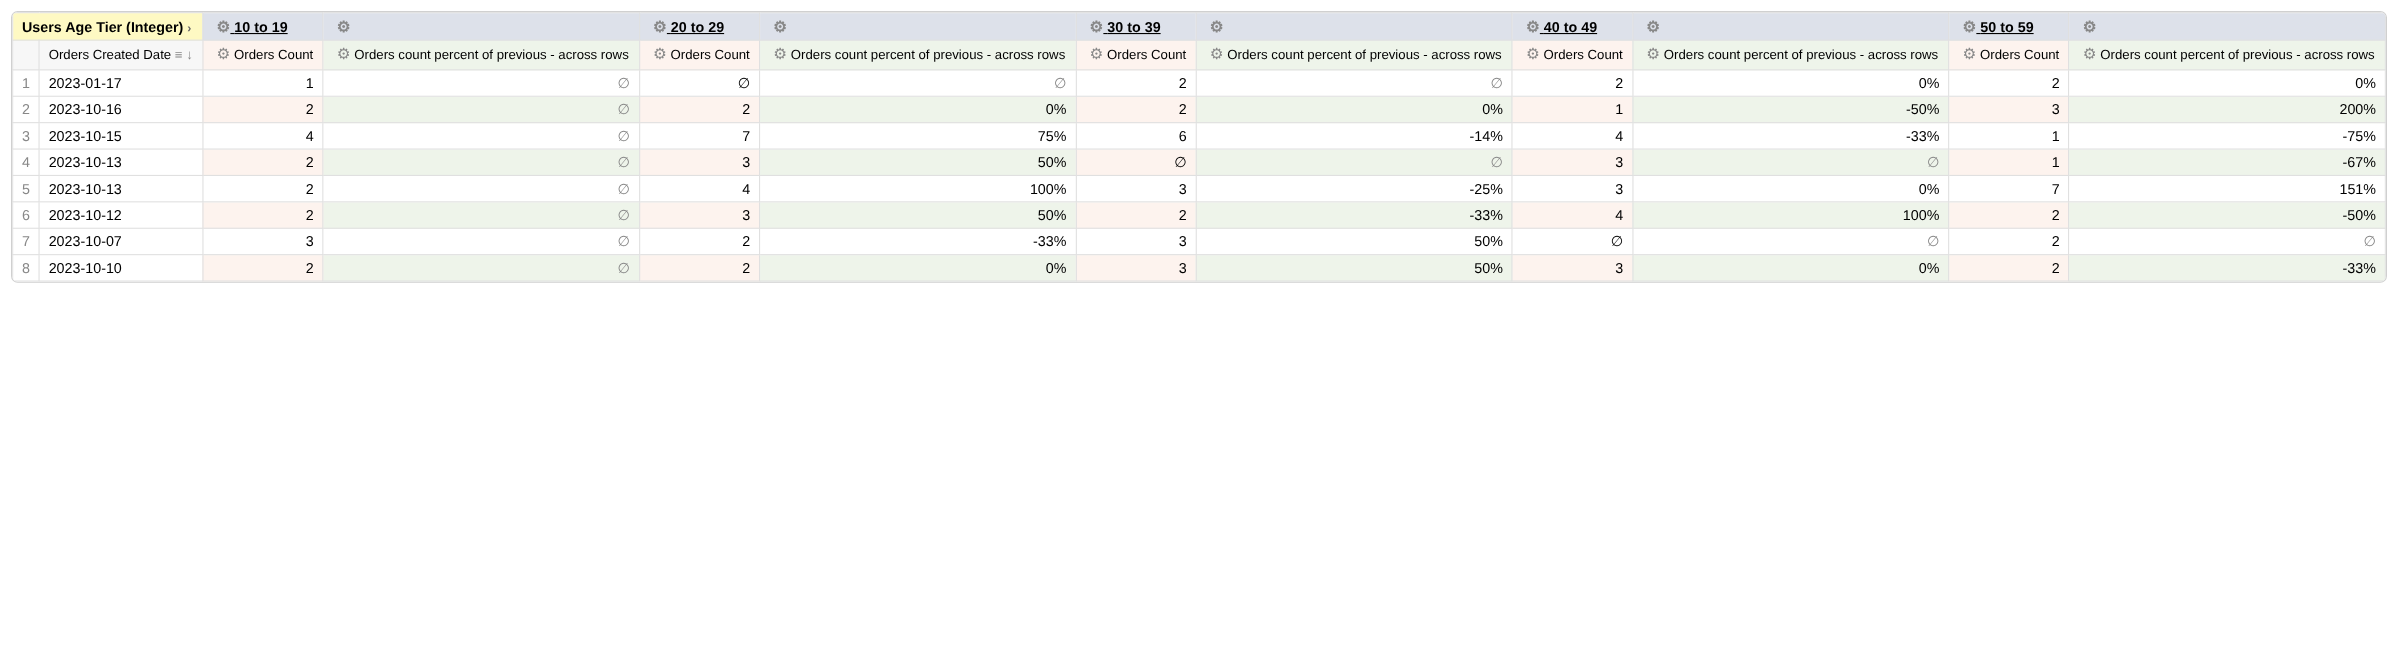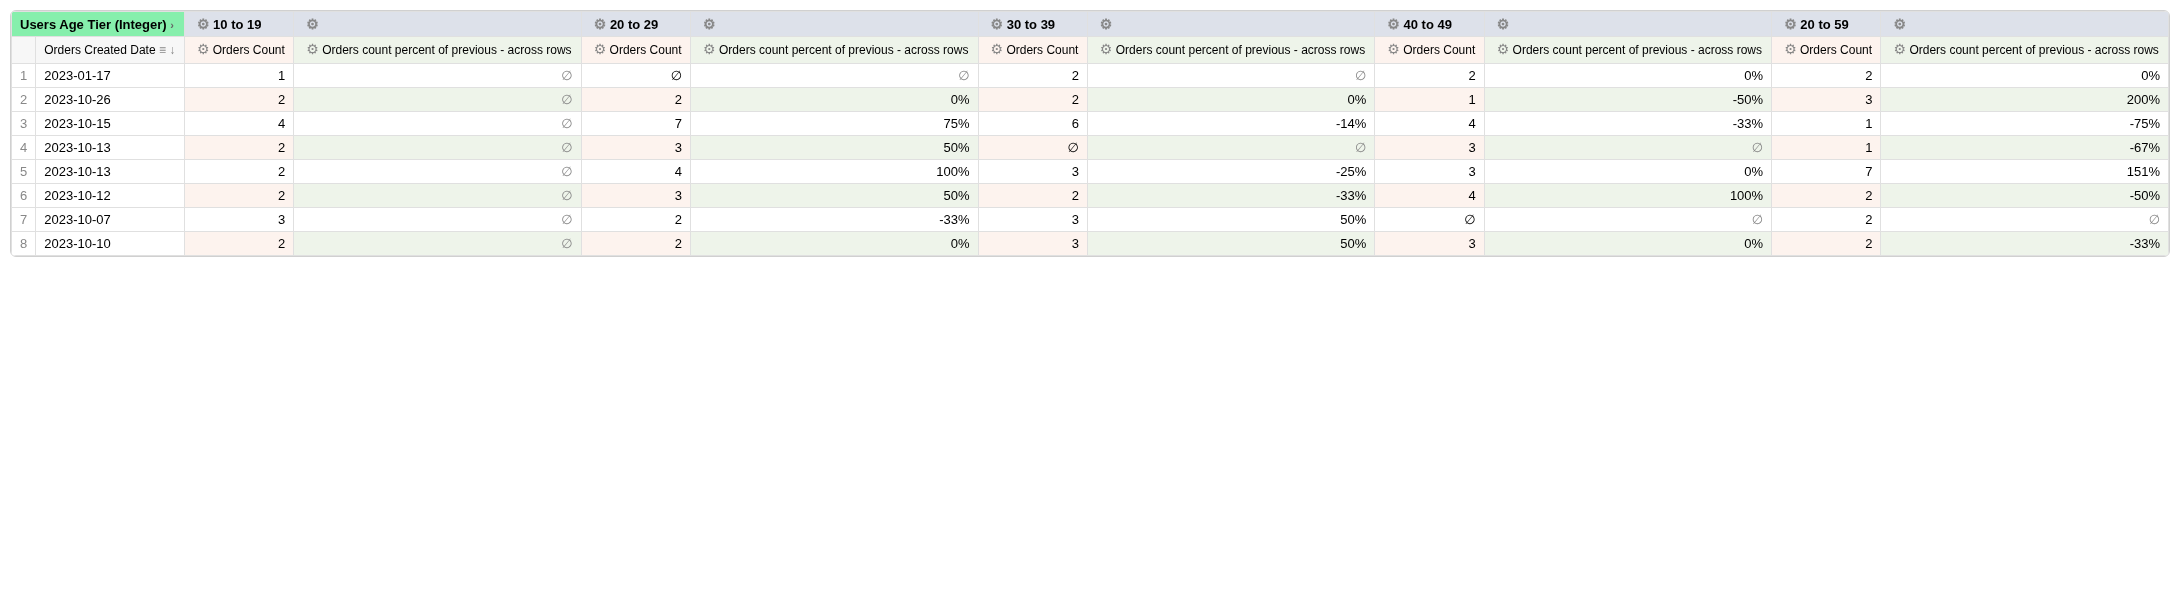--- a/index.html
+++ b/index.html
@@ -77,23 +77,24 @@
       font-size: 12px;
       color: #888;
     }
     .tier-header-cell {
       background: #dde1ea;
       text-align: left;
       font-weight: 600;
       font-size: 13px;
       vertical-align: middle;
       white-space: nowrap;
+      text-decoration: underline;
     }
     .top-left-header {
-      background: #86efac;
+      background: #fef9c3;
       vertical-align: middle;
       font-weight: 600;
       font-size: 13px;
     }
     .sub-header-row td {
       background: #f7f7f7;
       font-weight: 400;
       font-size: 12px;
       vertical-align: bottom;
       padding-bottom: 6px;
@@ -150,21 +151,21 @@
         <td class="tier-header-cell">
           <span class="gear-icon">⚙</span>
           <span>40 to 49</span>
         </td>
         <td class="tier-header-cell">
           <span class="gear-icon">⚙</span>
         </td>
 
         <td class="tier-header-cell">
           <span class="gear-icon">⚙</span>
-          <span>20 to 59</span>
+          <span>50 to 59</span>
         </td>
         <td class="tier-header-cell">
           <span class="gear-icon">⚙</span>
         </td>
       </tr>
 
       <tr class="sub-header-row">
         <td class="row-index" style="background:#f7f7f7;"></td>
         <td style="background:#f7f7f7; min-width:110px;">
           <span>Orders Created Date</span>
@@ -227,21 +228,21 @@
           <td class="val-null val-pct">∅</td>
           <td class="val-count">2</td>
           <td class="val-null val-pct">∅</td>
           <td class="val-count">2</td>
           <td class="val-pct">0%</td>
           <td class="val-count">2</td>
           <td class="val-pct">0%</td>
         </tr>
         <tr class="data-row">
           <td class="row-index">2</td>
-          <td class="row-date">2023-10-26</td>
+          <td class="row-date">2023-10-16</td>
           <td class="val-count">2</td>
           <td class="val-null val-pct">∅</td>
           <td class="val-count">2</td>
           <td class="val-pct">0%</td>
           <td class="val-count">2</td>
           <td class="val-pct">0%</td>
           <td class="val-count">1</td>
           <td class="val-pct">-50%</td>
           <td class="val-count">3</td>
           <td class="val-pct">200%</td>

